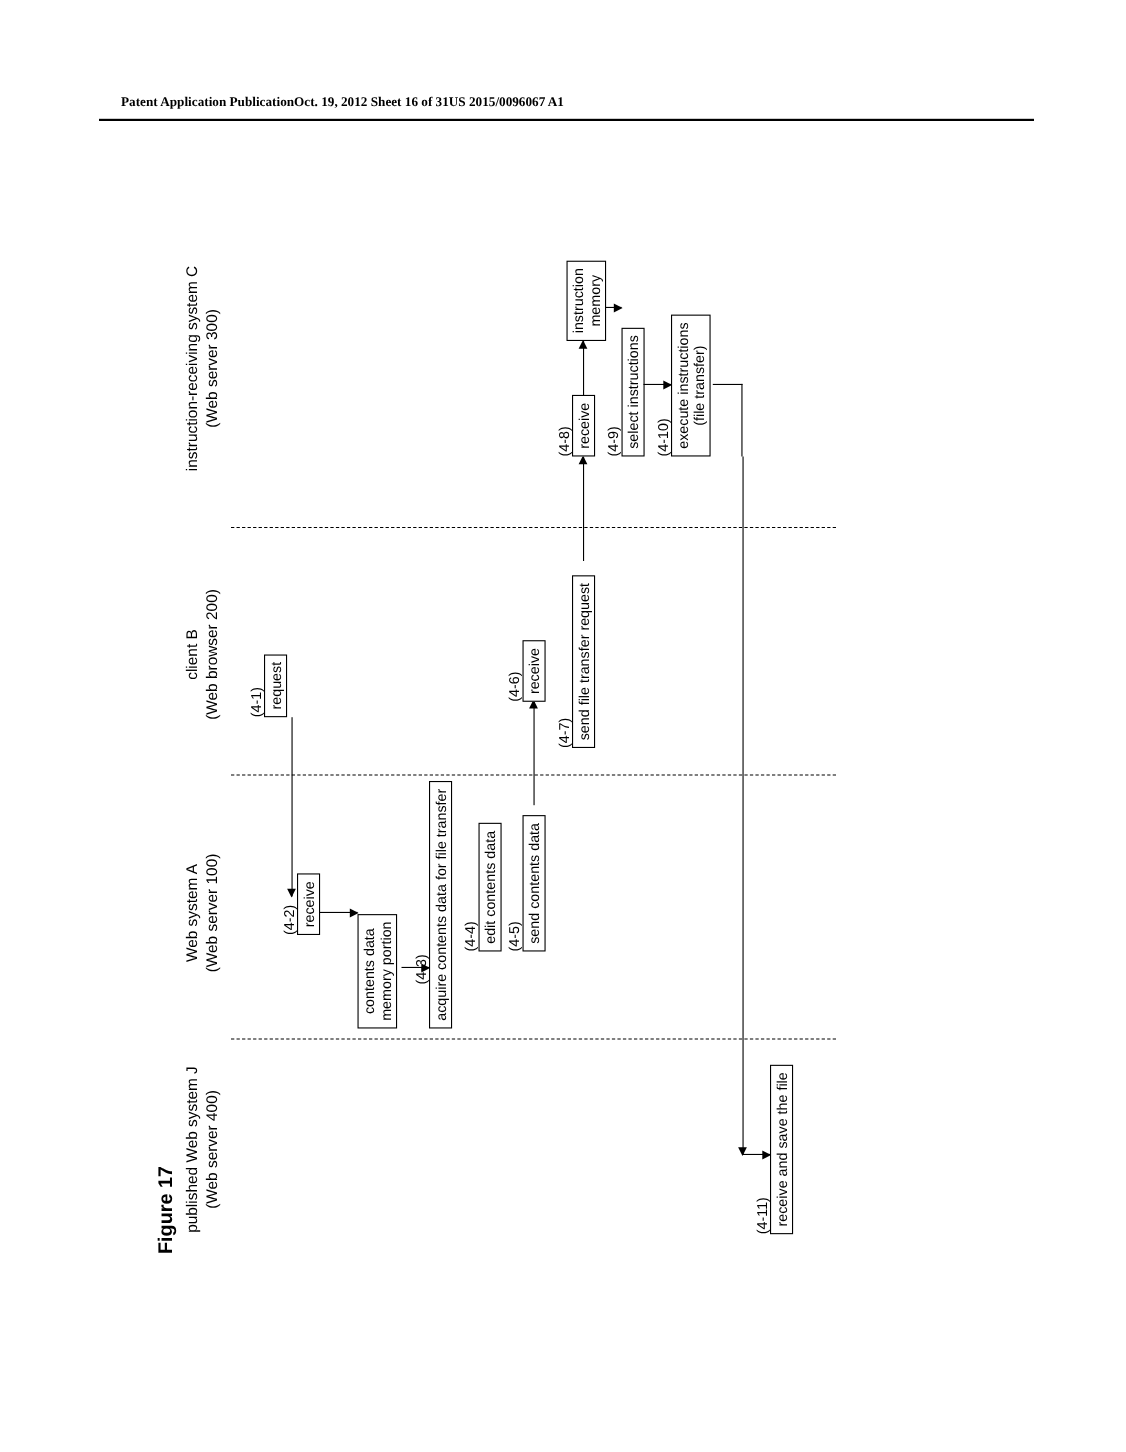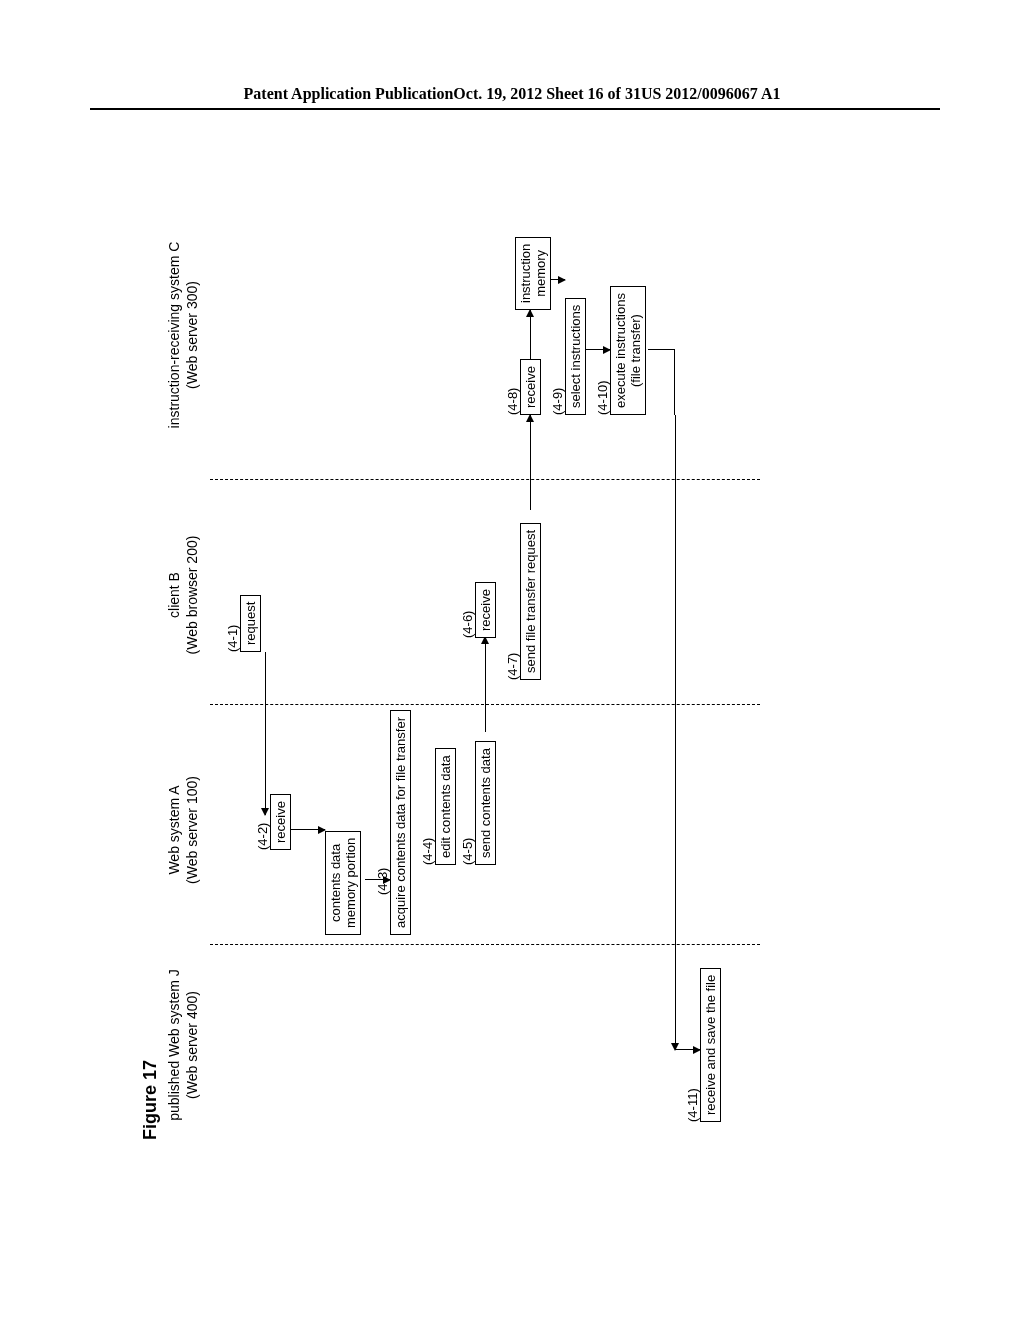--- a/index.html
+++ b/index.html
@@ -9,22 +9,22 @@
       background: white;
       font-family: "Times New Roman", serif;
       position: relative;
     }
     .header {
       position: absolute;
       top: 85px;
       left: 0;
       width: 100%;
       display: flex;
-      justify-content: center;
-      font-size: 16px;
+      justify-content: flex-start;
+      font-size: 12px;
       font-weight: bold;
       padding: 0 110px;
     }
     .header-line {
       position: absolute;
       top: 108px;
       left: 90px;
       width: 850px;
       border-top: 2px solid black;
     }
@@ -110,21 +110,21 @@
       border-left: 4px solid transparent;
       border-right: 4px solid transparent;
     }
   </style>
 </head>
 <body>
 
 <div class="header">
   <span>Patent Application Publication</span>
   <span>Oct. 19, 2012  Sheet 16 of 31</span>
-  <span>US 2012/0096067 A1</span>
+  <span>US 2015/0096067 A1</span>
 </div>
 <div class="header-line"></div>
 
 <div class="diagram-area">
   <div class="rotated-content">
 
     <div class="fig-label" style="top:10px; left:10px;">Figure 17</div>
 
     <div class="lane-header" style="top:35px; left:20px; width:170px;">
       <div>published Web system J</div>

